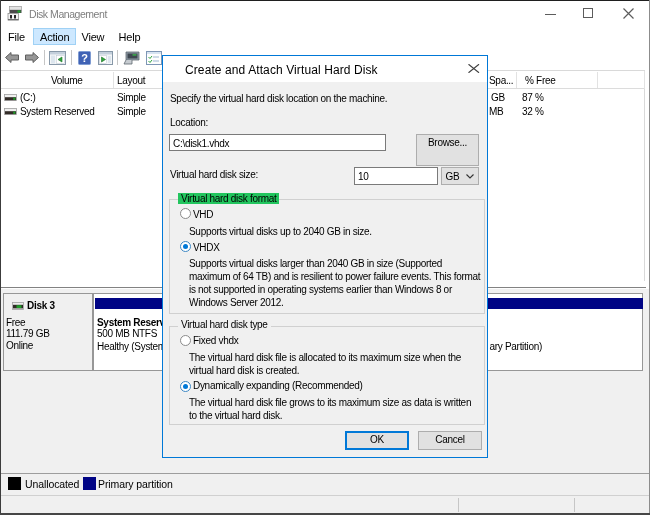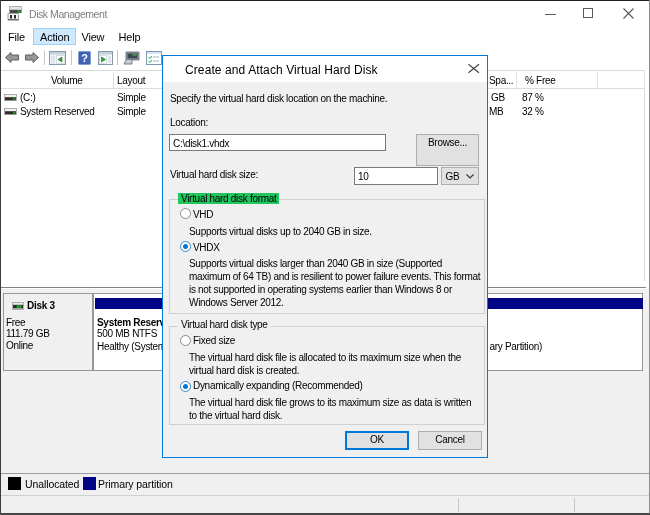--- a/index.html
+++ b/index.html
@@ -188,21 +188,21 @@
     <div class="abs t11" style="left:31px; top:153.5px;">VHD</div>
     <div class="abs t11" style="left:27px; top:171px;">Supports virtual disks up to 2040 GB in size.</div>
     <div class="abs" style="left:18px; top:186px; width:11px; height:11px; border:1px solid #3c87c4; border-radius:50%; background:#fff;"></div>
     <div class="abs" style="left:21px; top:189px; width:5px; height:5px; border-radius:50%; background:#0078d7;"></div>
     <div class="abs t11" style="left:31px; top:186.5px;">VHDX</div>
     <div class="abs t11" style="left:27px; top:202px; line-height:13px;">Supports virtual disks larger than 2040 GB in size (Supported<br>maximum of 64 TB) and is resilient to power failure events. This format<br>is not supported in operating systems earlier than Windows 8 or<br>Windows Server 2012.</div>
 
     <div class="abs" style="left:7px; top:270.5px; width:316px; height:99.5px; border:1px solid #d0d0d0;"></div>
     <div class="abs t11" style="left:16px; top:263.5px; background:#f0f0f0; padding:0 3px;">Virtual hard disk type</div>
     <div class="abs" style="left:18px; top:280px; width:11px; height:11px; border:1px solid #8a8a8a; border-radius:50%; background:#fff;"></div>
-    <div class="abs t11" style="left:31px; top:280px;">Fixed size</div>
+    <div class="abs t11" style="left:31px; top:280px;">Fixed vhdx</div>
     <div class="abs t11" style="left:27px; top:295.5px; line-height:13px;">The virtual hard disk file is allocated to its maximum size when the<br>virtual hard disk is created.</div>
     <div class="abs" style="left:18px; top:326px; width:11px; height:11px; border:1px solid #3c87c4; border-radius:50%; background:#fff;"></div>
     <div class="abs" style="left:21px; top:329px; width:5px; height:5px; border-radius:50%; background:#0078d7;"></div>
     <div class="abs t11" style="left:31px; top:324.5px;">Dynamically expanding (Recommended)</div>
     <div class="abs t11" style="left:27px; top:341px; line-height:13px;">The virtual hard disk file grows to its maximum size as data is written<br>to the virtual hard disk.</div>
 
     <div class="abs" style="left:183px; top:376px; width:64px; height:18.5px; background:#e1e1e1; border:2px solid #0078d7; text-align:center;">
       <span class="t11" style="line-height:14px;">OK</span>
     </div>
     <div class="abs" style="left:256px; top:376px; width:64px; height:18.5px; background:#e1e1e1; border:1px solid #adadad; text-align:center;">

